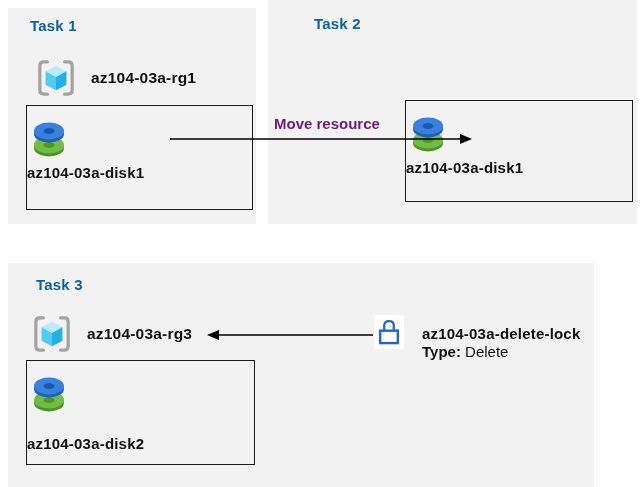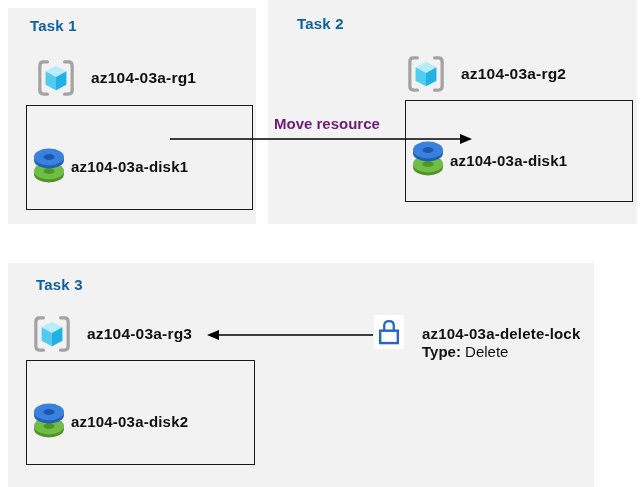--- a/index.html
+++ b/index.html
@@ -6,34 +6,34 @@
   body{font-family:"Liberation Sans", sans-serif;}
   #stage{position:relative;width:641px;height:487px;background:#ffffff;overflow:hidden;}
 
   .panel{position:absolute;background:var(--panel-bg,#f2f2f2);}
   #panel-task1{left:8px;top:8px;width:248px;height:216px;}
   #panel-task2{left:268px;top:0;width:369px;height:224px;}
   #panel-task3{left:8px;top:263px;width:586px;height:224px;}
 
   .task-title{position:absolute;font-size:15px;font-weight:700;color:var(--title-color,#10609f);letter-spacing:.2px;}
   #title-task1{left:30px;top:17px;}
-  #title-task2{left:297px;top:15px;}
+  #title-task2{left:314px;top:15px;}
   #title-task3{left:36px;top:276px;}
 
   .rg-row{position:absolute;display:flex;align-items:center;gap:16px;}
   #rg-row-1{left:37px;top:58px;}
   #rg-row-2{left:407px;top:54px;}
   #rg-row-3{left:33px;top:314px;}
   .rg-label{font-size:15.5px;font-weight:700;color:#111;letter-spacing:.2px;white-space:nowrap;}
 
   .res-box{position:absolute;border:1.5px solid #1a1a1a;background:transparent;
-           display:flex;flex-direction:row;align-items:center;box-sizing:border-box;padding-top:12px;}
+           display:flex;flex-direction:column;align-items:flex-start;box-sizing:border-box;padding-top:12px;}
   #res-box-1{left:26px;top:105px;width:227px;height:105px;}
   #res-box-2{left:405px;top:100px;width:228px;height:102px;}
-  #res-box-3{left:26px;top:360px;width:229px;height:105px;}
+  #res-box-3{left:26px;top:360px;width:229px;height:105px;gap:16px;}
   .disk-label{margin-top:6px;font-size:15px;font-weight:700;color:#111;letter-spacing:.2px;white-space:nowrap;}
 
   .arrow-svg{position:absolute;overflow:visible;}
   #move-arrow{left:166px;top:131px;}
   #lock-arrow{left:203px;top:327px;}
   #move-label{position:absolute;left:274px;top:115px;font-size:15px;font-weight:700;color:#701a75;white-space:nowrap;}
 
   #lock-square{position:absolute;left:374px;top:315px;width:30px;height:34px;background:#ffffff;
                display:flex;align-items:center;justify-content:center;}
   #lock-text{position:absolute;left:422px;top:325px;font-size:15px;color:#111;line-height:18px;}
@@ -55,30 +55,20 @@
 
   <div class="rg-row" id="rg-row-1">
     <svg width="38" height="40" viewBox="0 0 40 40">
       <path d="M11 3 H7 Q3 3 3 7 V33 Q3 37 7 37 H11" fill="none" stroke="#a3a3a3" stroke-width="3.4" stroke-linecap="round"></path>
       <path d="M29 3 H33 Q37 3 37 7 V33 Q37 37 33 37 H29" fill="none" stroke="#a3a3a3" stroke-width="3.4" stroke-linecap="round"></path>
       <polygon points="20,7 31,13 20,19 9,13" fill="#b9ecfa"></polygon>
       <polygon points="9,13 20,19 20,33 9,27" fill="#53cbf0"></polygon>
       <polygon points="31,13 20,19 20,33 31,27" fill="#21b1e4"></polygon>
     </svg>
     <span class="rg-label">az104-03a-rg1</span>
-  </div>
-  <div class="rg-row" id="rg-row-2">
-    <svg width="38" height="40" viewBox="0 0 40 40">
-      <path d="M11 3 H7 Q3 3 3 7 V33 Q3 37 7 37 H11" fill="none" stroke="#a3a3a3" stroke-width="3.4" stroke-linecap="round"></path>
-      <path d="M29 3 H33 Q37 3 37 7 V33 Q37 37 33 37 H29" fill="none" stroke="#a3a3a3" stroke-width="3.4" stroke-linecap="round"></path>
-      <polygon points="20,7 31,13 20,19 9,13" fill="#b9ecfa"></polygon>
-      <polygon points="9,13 20,19 20,33 9,27" fill="#53cbf0"></polygon>
-      <polygon points="31,13 20,19 20,33 31,27" fill="#21b1e4"></polygon>
-    </svg>
-    <span class="rg-label">az104-03a-rg2</span>
   </div>
   <div class="rg-row" id="rg-row-3">
     <svg width="38" height="40" viewBox="0 0 40 40">
       <path d="M11 3 H7 Q3 3 3 7 V33 Q3 37 7 37 H11" fill="none" stroke="#a3a3a3" stroke-width="3.4" stroke-linecap="round"></path>
       <path d="M29 3 H33 Q37 3 37 7 V33 Q37 37 33 37 H29" fill="none" stroke="#a3a3a3" stroke-width="3.4" stroke-linecap="round"></path>
       <polygon points="20,7 31,13 20,19 9,13" fill="#b9ecfa"></polygon>
       <polygon points="9,13 20,19 20,33 9,27" fill="#53cbf0"></polygon>
       <polygon points="31,13 20,19 20,33 31,27" fill="#21b1e4"></polygon>
     </svg>
     <span class="rg-label">az104-03a-rg3</span>

